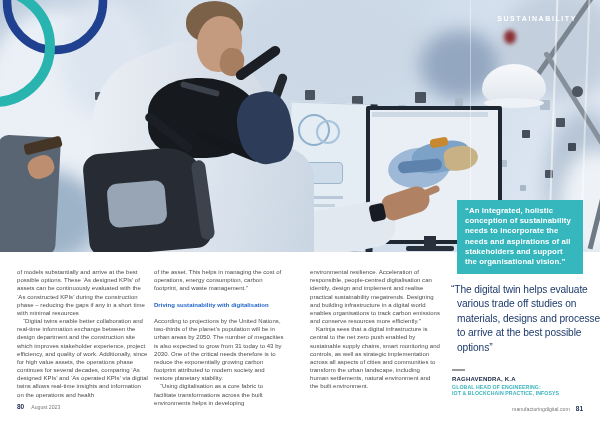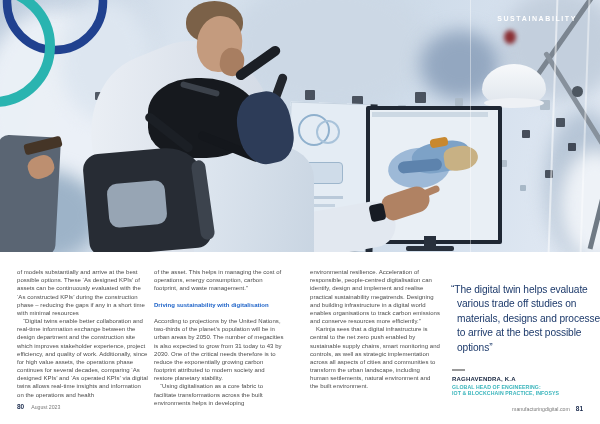--- a/index.html
+++ b/index.html
@@ -140,20 +140,21 @@
     <div style="left:470px;top:0;width:1px;height:252px;background:rgba(255,255,255,.4)"></div>
   </div>
 
   <svg class="rings" width="170" height="150" viewBox="0 0 170 150">
     <circle cx="55" cy="2" r="48" fill="none" stroke="#20418f" stroke-width="8.5"></circle>
     <circle cx="-6" cy="46" r="56" fill="none" stroke="#2ab4b0" stroke-width="10"></circle>
   </svg>
 
   <div class="section-label">SUSTAINABILITY</div>
 
+  <div class="teal-box">“An integrated, holistic conception of sustainability needs to incorporate the needs and aspirations of all stakeholders and support the organisational vision.”</div>
 
   <div class="col col-1">
     <p>of models substantially and arrive at the best possible options. These ‘As designed KPIs’ of assets can be continuously evaluated with the ‘As constructed KPIs’ during the construction phase – reducing the gaps if any in a short time with minimal resources
   “Digital twins enable better collaboration and real-time information exchange between the design department and the construction site which improves stakeholder experience, project efficiency, and quality of work. Additionally, since for high value assets, the operations phase continues for several decades, comparing ‘As designed KPIs’ and ‘As operated KPIs’ via digital twins allows real-time insights and information on the operations and health</p>
   </div>
   <div class="col col-2">
     <p>of the asset. This helps in managing the cost of operations, energy consumption, carbon footprint, and waste management.”</p>
     <p class="col-heading">Driving sustainability with digitalisation</p>
     <p>According to projections by the United Nations, two-thirds of the planet’s population will be in urban areas by 2050. The number of megacities is also expected to grow from 31 today to 43 by 2030. One of the critical needs therefore is to reduce the exponentially growing carbon footprint attributed to modern society and restore planetary stability.
   “Using digitalisation as a core fabric to facilitate transformations across the built environments helps in developing</p>

